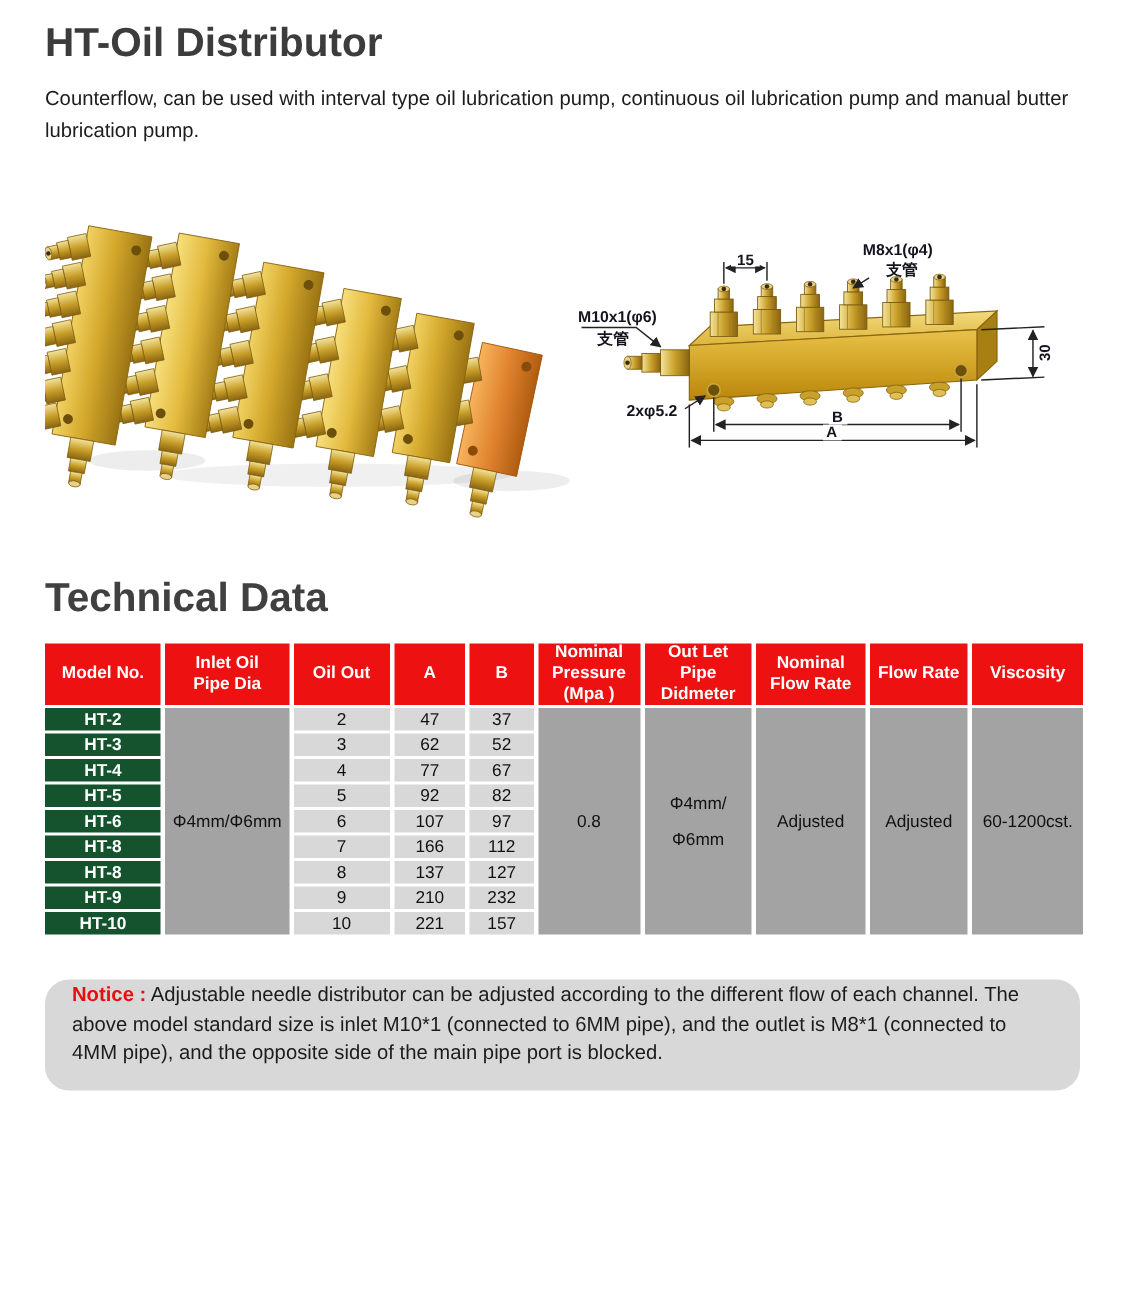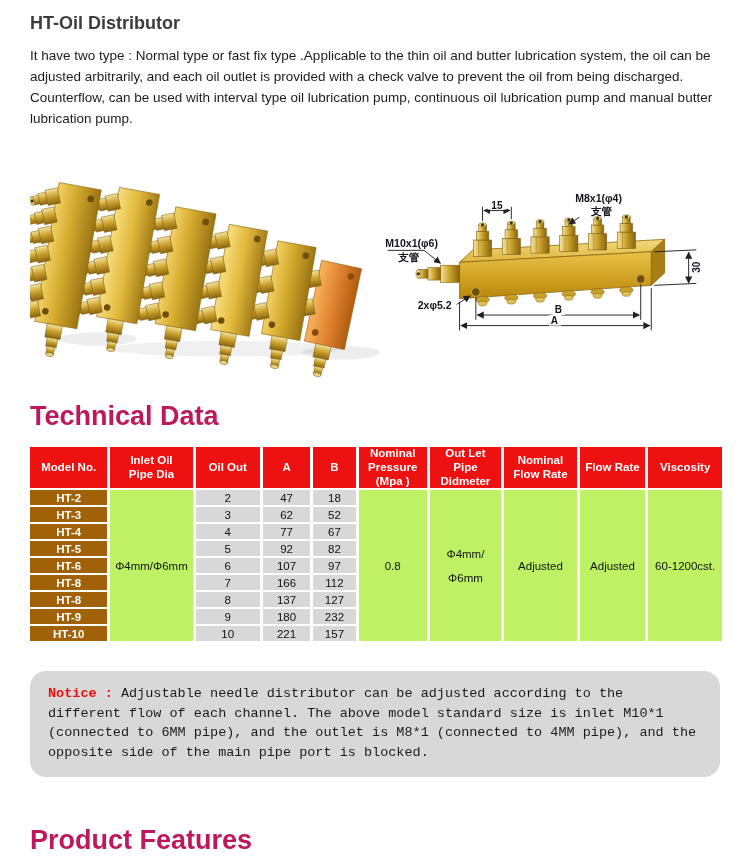--- a/index.html
+++ b/index.html
@@ -1,50 +1,49 @@
 <!DOCTYPE html>
 <html><head>
 <meta charset="utf-8">
 <style>
   html,body { margin:0; padding:0; background:#ffffff; }
   body { width:750px; font-family:"Liberation Sans", sans-serif; color:#1e1e1e; }
   .page { padding:0 25px 24px 30px; }
 
-  h1.title { font-size:18px; color:#3c3c3c; margin:13px 0 11px 0; font-weight:bold; }
+  h1.title { font-size:27px; color:#3c3c3c; margin:13px 0 11px 0; font-weight:bold; }
   .desc { font-size:13.5px; line-height:21px; margin:0; color:#1c1c1c; }
 
   .images-row { display:flex; align-items:flex-end; margin-top:24px; height:232px; }
   .photo-wrap { width:360px; height:230px; }
   .diagram-wrap { width:355px; height:230px; }
 
-  h2.section { font-size:27px; color:#be185d; margin:16px 0 13px 0; font-weight:bold; }
+  h2.section { font-size:27px; color:#404040; margin:30px 0 13px 0; font-weight:bold; }
 
   table.tech { border-collapse:separate; border-spacing:3px 2px; table-layout:fixed; margin-left:-3px; }
   table.tech th { background:#ee1111; color:#ffffff; font-size:11.5px; font-weight:bold;
     height:38px; white-space:pre-line; line-height:1.2; text-align:center; padding:0; }
   table.tech td { text-align:center; font-size:11.5px; height:15px; padding:0; vertical-align:middle; }
-  td.model { background:#a16207; color:#ffffff; font-weight:bold; }
+  td.model { background:#14532d; color:#ffffff; font-weight:bold; }
   td.val { background:#d8d8d8; color:#111111; }
-  td.merged { background:#bef264; color:#111111; }
+  td.merged { background:#a3a3a3; color:#111111; }
   td.outlet-cell { white-space:pre-line; line-height:2.1; }
 
   .notice { background:#d8d8d8; border-radius:16px; width:654px; margin-top:28px;
-    padding:13px 18px 15px 18px; font-size:13.5px; line-height:19.5px; color:#1c1c1c;font-family:Liberation Mono, monospace; }
+    padding:0 18px 15px 18px; font-size:13.5px; line-height:19.5px; color:#1c1c1c; }
   .notice-label { color:#e80f0f; font-weight:bold; }
 
   svg text.dlabel { font-family:"Liberation Sans",sans-serif; font-size:11px; font-weight:bold; fill:#14141e; }
   svg text.dim { font-family:"Liberation Sans",sans-serif; font-size:10.5px; font-weight:bold; fill:#14141e; }
 </style>
 </head>
 <body>
 
 <div class="page">
 
   <h1 class="title">HT-Oil Distributor</h1>
-  <p class="desc">It have two type : Normal type or fast fix type .Applicable to the thin oil and butter lubrication system, the oil can be adjusted arbitrarily, and each oil outlet is provided with a check valve to prevent the oil from being discharged.</p>
   <p class="desc">Counterflow, can be used with interval type oil lubrication pump, continuous oil lubrication pump and manual butter lubrication pump.</p>
 
   <div class="images-row">
 
     <svg class="photo-wrap" viewBox="0 0 360 230">
       <defs>
         <linearGradient id="p-gold1" x1="0" y1="0" x2="1" y2="0">
           <stop offset="0" stop-color="#f2d264"></stop>
             <stop offset="0.45" stop-color="#d4a92c"></stop>
             <stop offset="1" stop-color="#9a7413"></stop>
@@ -314,21 +313,21 @@
         <th>Flow Rate</th>
         <th>Viscosity</th>
       </tr>
     </thead>
     <tbody>
         <tr>
           <td class="model">HT-2</td>
           <td class="merged" rowspan="9">Φ4mm/Φ6mm</td>
           <td class="val">2</td>
           <td class="val">47</td>
-          <td class="val">18</td>
+          <td class="val">37</td>
           <td class="merged" rowspan="9">0.8</td>
           <td class="merged outlet-cell" rowspan="9">Φ4mm/
 Φ6mm</td>
           <td class="merged" rowspan="9">Adjusted</td>
           <td class="merged" rowspan="9">Adjusted</td>
           <td class="merged" rowspan="9">60-1200cst.</td>
         </tr>
         <tr>
           <td class="model">HT-3</td>
           <td class="val">3</td>
@@ -361,31 +360,30 @@
         </tr>
         <tr>
           <td class="model">HT-8</td>
           <td class="val">8</td>
           <td class="val">137</td>
           <td class="val">127</td>
         </tr>
         <tr>
           <td class="model">HT-9</td>
           <td class="val">9</td>
-          <td class="val">180</td>
+          <td class="val">210</td>
           <td class="val">232</td>
         </tr>
         <tr>
           <td class="model">HT-10</td>
           <td class="val">10</td>
           <td class="val">221</td>
           <td class="val">157</td>
         </tr>
       </tbody>
   </table>
 
   <div class="notice">
     <span class="notice-label">Notice :</span><span> Adjustable needle distributor can be adjusted according to the different flow of each channel. The above model standard size is inlet M10*1 (connected to 6MM pipe), and the outlet is M8*1 (connected to 4MM pipe), and the opposite side of the main pipe port is blocked.</span>
   </div>
 
-  <h2 class="section" style="margin-top:48px;">Product Features</h2>
 
 </div>
 
 </body></html>

